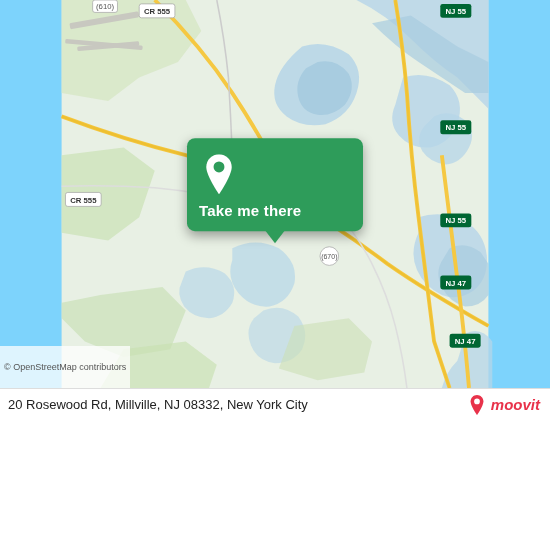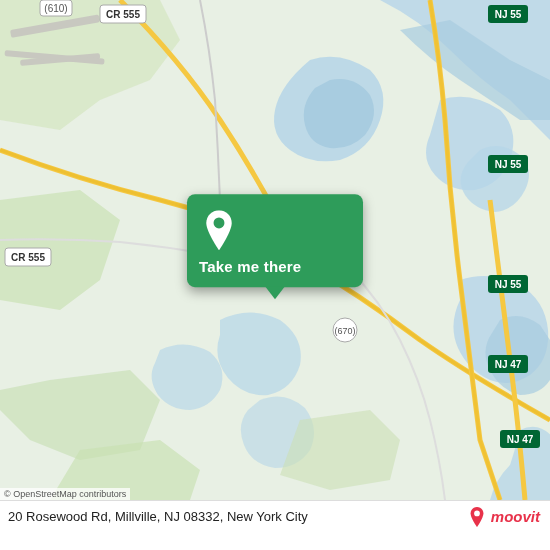--- a/index.html
+++ b/index.html
@@ -6,21 +6,21 @@
     body {
       width: 550px;
       height: 550px;
       overflow: hidden;
       font-family: Arial, sans-serif;
       position: relative;
     }
 
     #map-container {
       width: 550px;
-      height: 500px;
+      height: 388px;
       position: relative;
       overflow: hidden;
       background-color: #7dd3fc;
       text-decoration: underline;
     }
 
     
     #map-svg {
       width: 100%;
       height: 100%;
@@ -110,21 +110,21 @@
       height: 20px;
     }
 
     .osm-credit {
       position: absolute;
       bottom: 0;
       left: 0;
       background: rgba(255,255,255,0.75);
       font-size: 9px;
       color: #555;
-      padding: 1px 4px;
+      padding: 16px 4px;
     }
   </style>
 </head>
 <body>
 
 <div id="map-container">
   <svg id="map-svg" viewBox="0 0 550 500" xmlns="http://www.w3.org/2000/svg">
 
     <rect width="550" height="500" fill="#e8f0e4"></rect>
 

